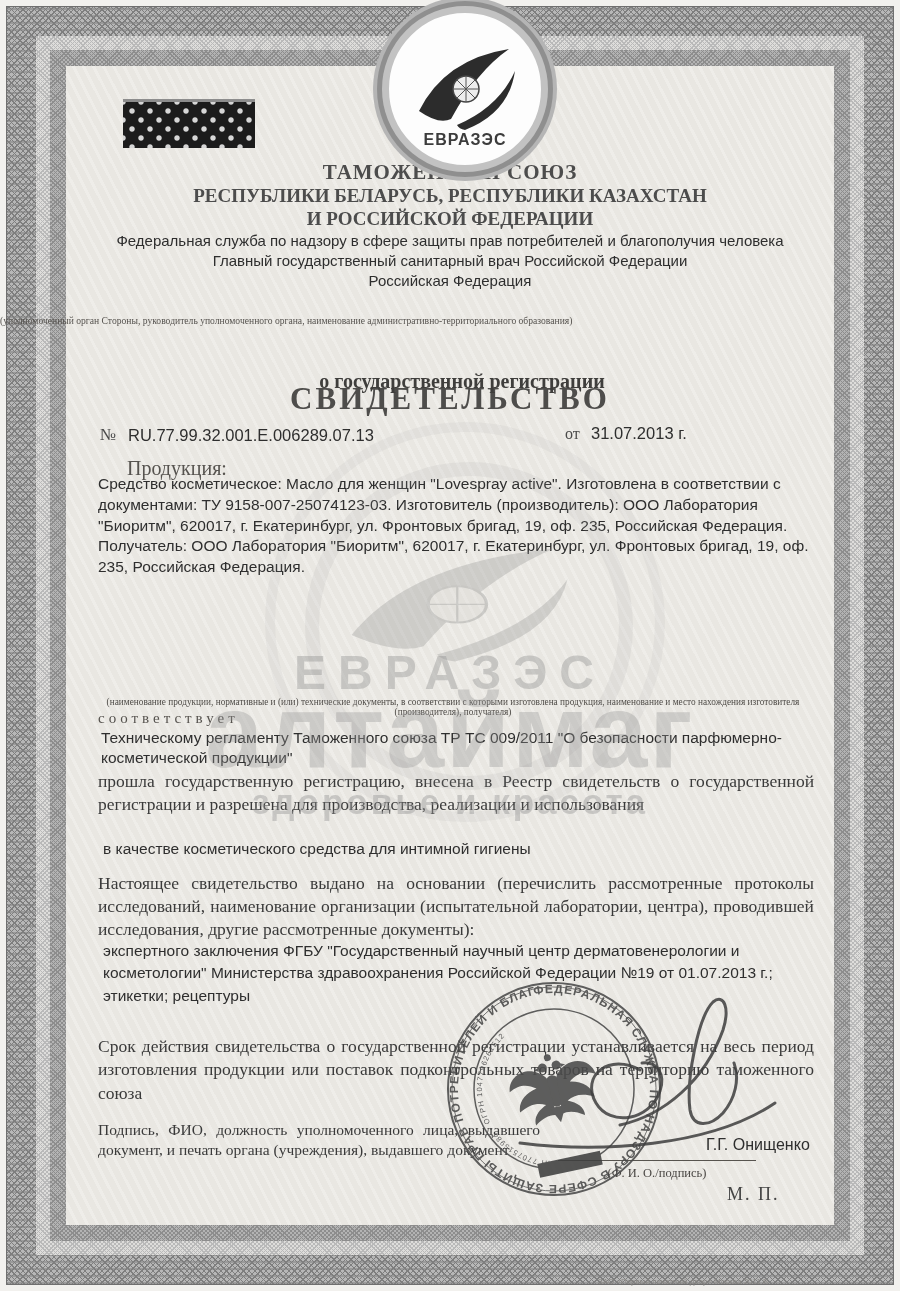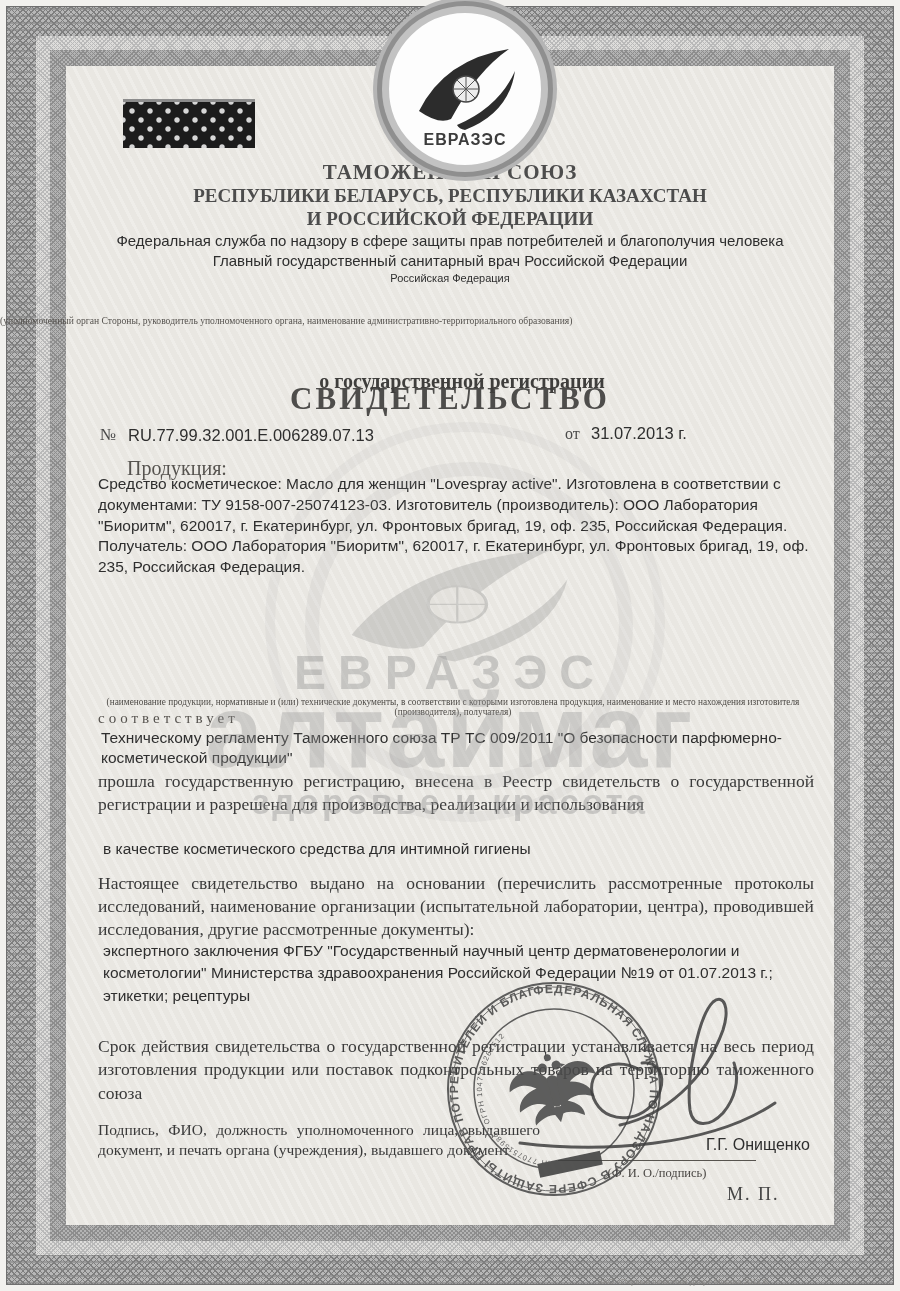--- a/index.html
+++ b/index.html
@@ -42,21 +42,21 @@
   
   .ctr{left:0;right:0;text-align:center;}
   .serif{font-family:"Liberation Serif",serif;color:#3a3a3a;}
   .sans{font-family:"Liberation Sans",sans-serif;color:#2e2e2e;}
   .h-bold{font-weight:bold;color:#4c4c4c;}
   .hdr1{top:160px;font-size:21px;letter-spacing:1px;}
   .hdr2{top:185px;font-size:19px;}
   .hdr3{top:208px;font-size:19px;}
   .hdr4{top:232px;font-size:15px;}
   .hdr5{top:252px;font-size:15px;}
-  .hdr6{top:272px;font-size:11px;}
+  .hdr6{top:272px;font-size:15px;}
   .auth-note{top:315px;font-size:9.6px;color:#55524e;}
   .title-main{top:341px;font-size:31px;font-weight:bold;letter-spacing:3px;color:#4e4d4b;margin-top:40px;}
   .title-sub{top:370px;font-size:20px;font-weight:bold;color:#3f3e3c;margin-left:24px;}
   .num-label{left:100px;top:425px;font-size:17px;color:#4a4a4a;}
   .num-value{left:128px;top:426px;font-size:16.5px;}
   .date-label{left:565px;top:425px;font-size:16px;color:#4a4a4a;}
   .date-value{left:591px;top:424px;font-size:16.5px;}
   .prod-label{left:104px;top:457px;font-size:20px;color:#56534f;margin-left:23px;}
   .prod-text{left:98px;top:474px;width:716px;font-size:15.5px;line-height:1.34;}
   .footnote{top:697px;left:92px;width:722px;text-align:center;font-size:9.3px;color:#4e4b47;}

